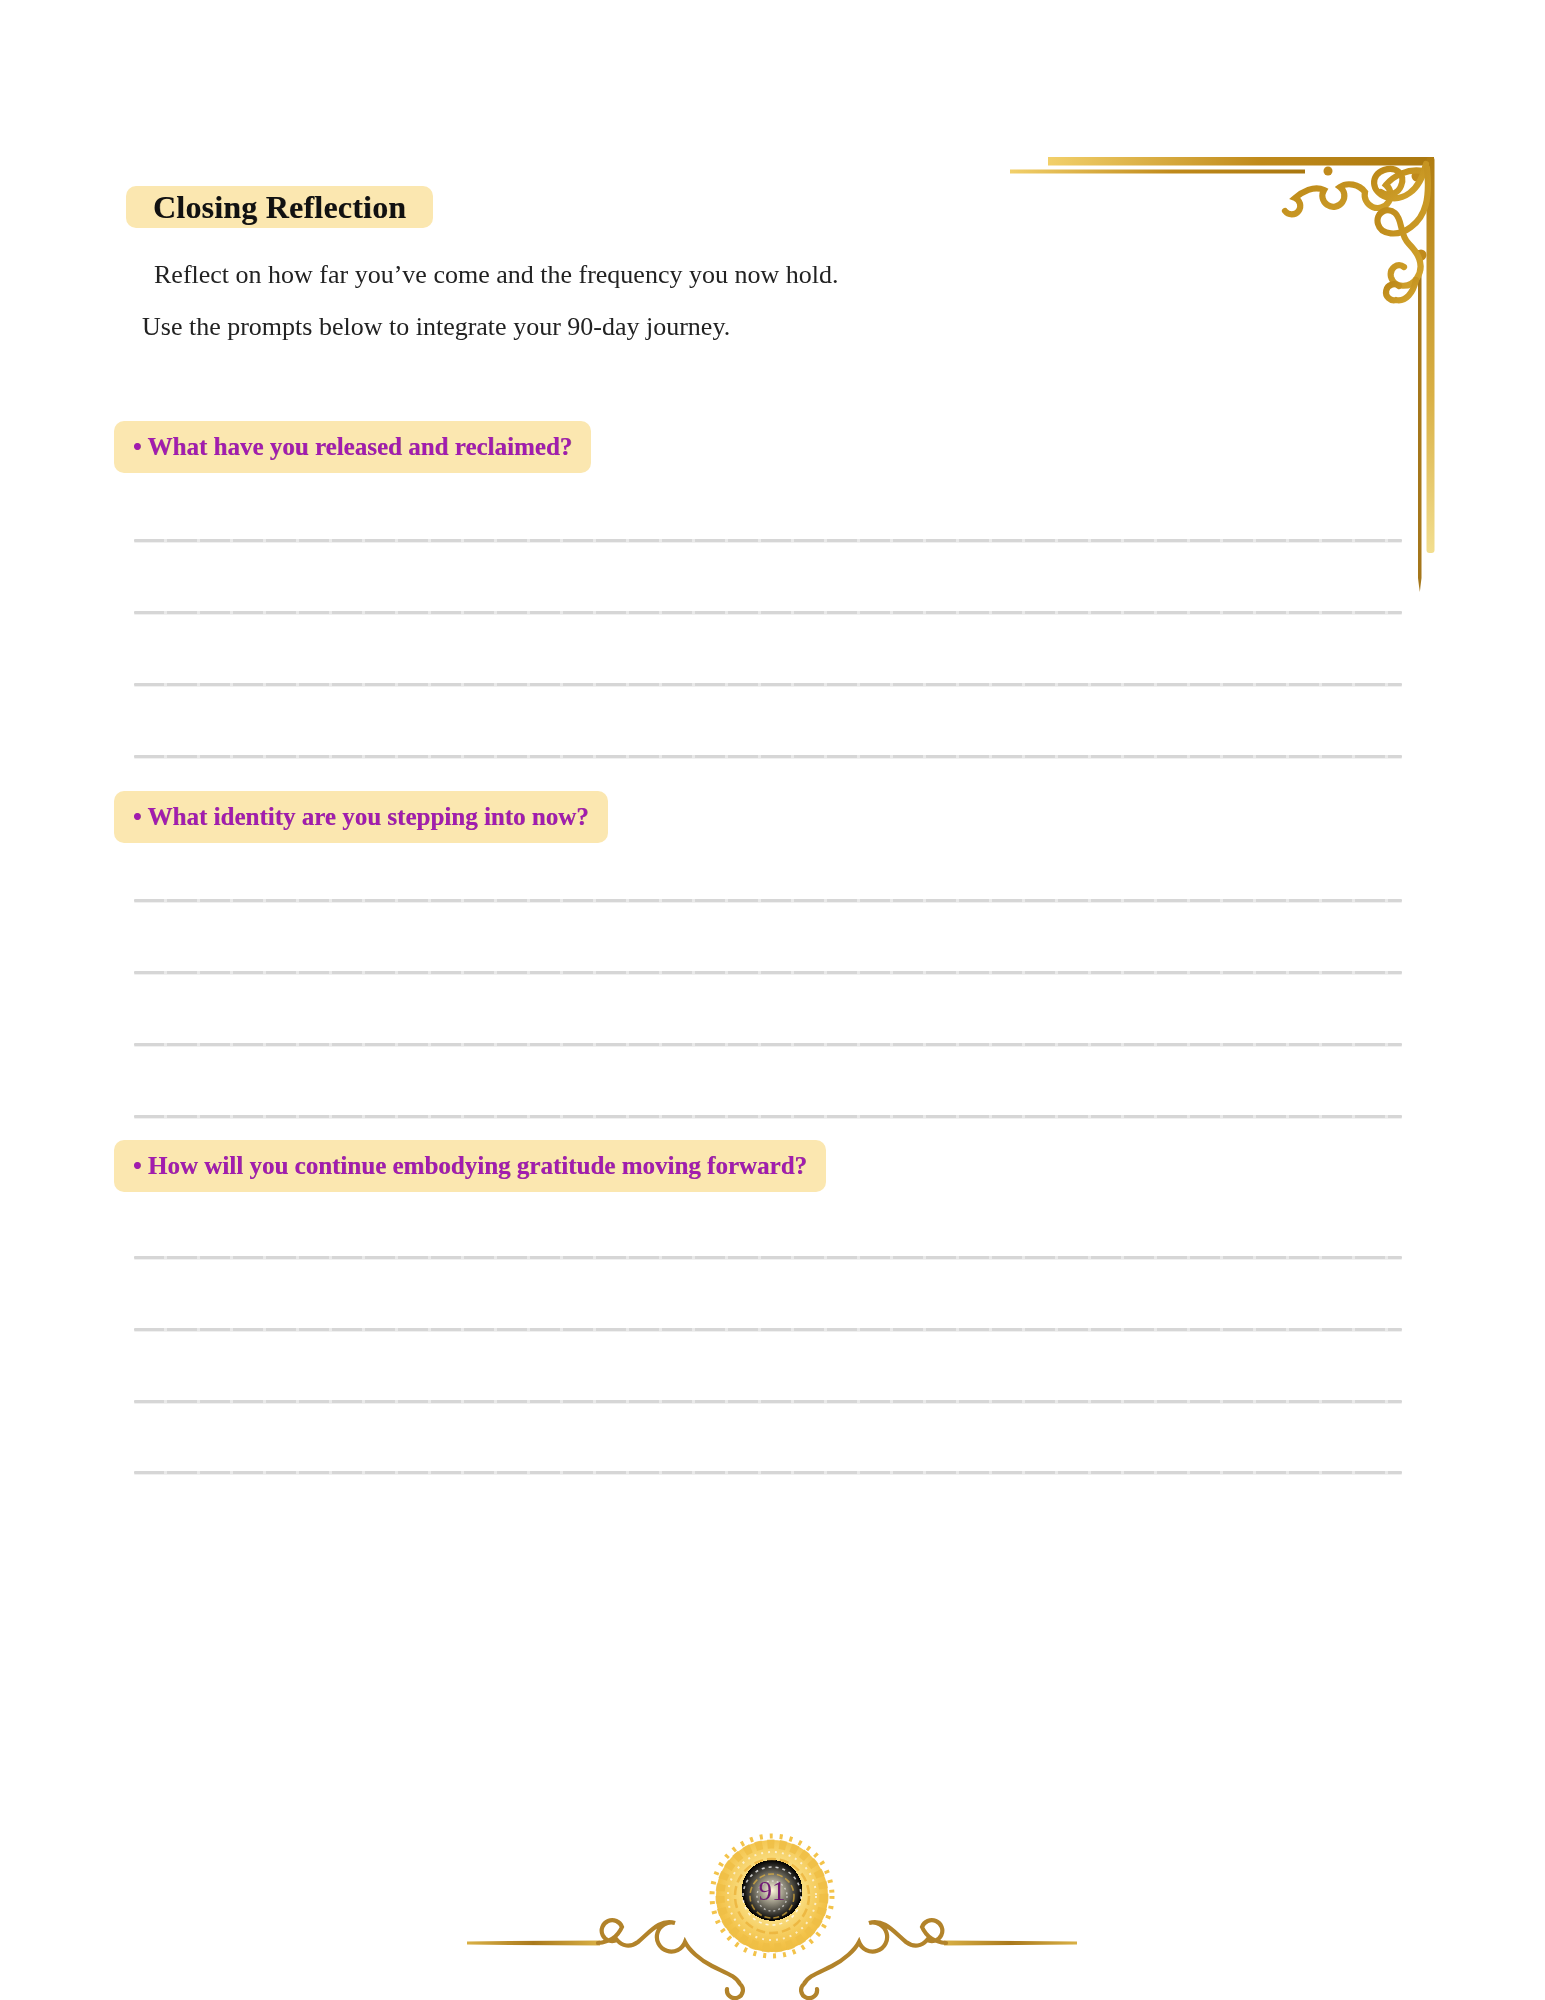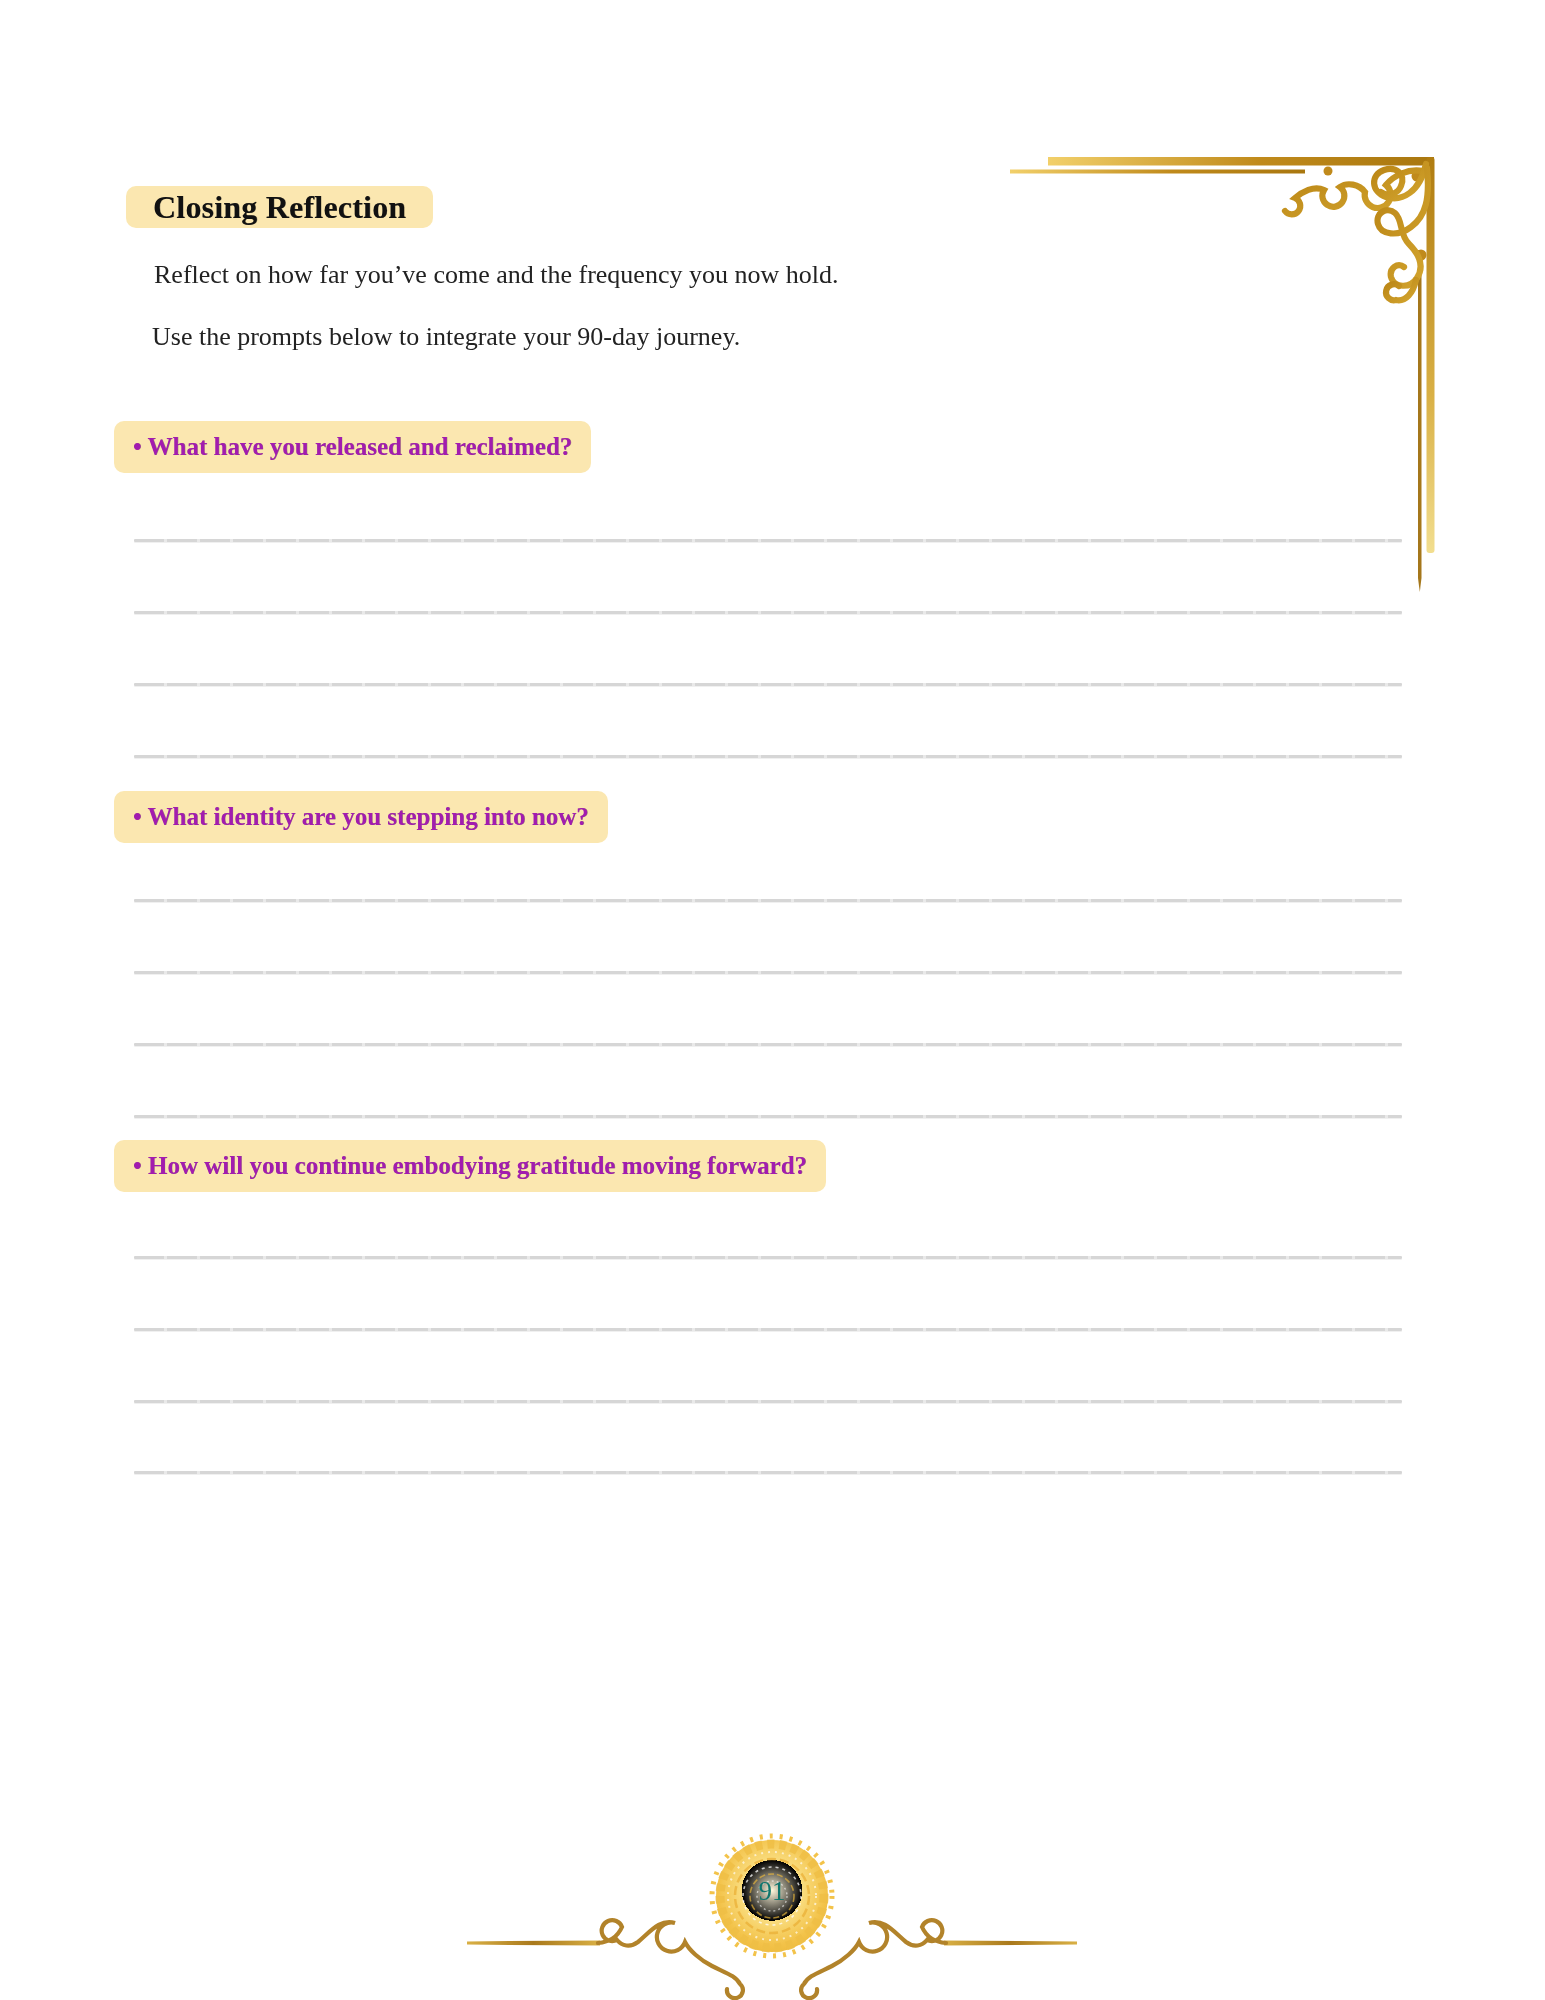--- a/index.html
+++ b/index.html
@@ -46,21 +46,21 @@
     position:absolute;
     left:134px;width:1268px;height:3px;
     background:repeating-linear-gradient(90deg,#d6d6d6 0 30px,#e9e9e9 30px 33px);
     box-shadow:0 1px 0 #f0f0f0;
     border-radius:1px;
   }
   .page-number{
     left:712px;top:1876px;width:120px;
     text-align:center;
     font-size:27px;
-    color:#0f766e;
+    color:#701a75;
     z-index:3;
   }
   svg{display:block;}
 </style>
 </head>
 <body>
 
 <div class="page">
 
   <svg class="abs" style="left:990px;top:140px;" width="455" height="460" viewBox="0 0 455 460" aria-hidden="true">
@@ -91,21 +91,21 @@
       <path d="M295,71 a8.5,8.5 0 1,0 10,-13 C312,52 324,45 334,50 a11,11 0 1,0 16,-3 C357,42 369,44 375,52 a13,13 0 1,0 21,-7 C403,36 418,28 433,31"></path>
       <path d="M436,24 C430,52 412,62 396,57 C381,52 380,35 394,30 C406,26 416,34 411,46 C408,54 398,57 391,52"></path>
       <path d="M437,28 C440,58 436,76 421,87 C408,97 391,95 388,84 C385,73 397,66 405,73 C413,80 409,94 419,104 C430,115 434,127 427,138 C420,149 404,148 401,137 C399,128 408,122 414,127"></path>
       <path d="M426,140 C423,153 416,162 406,160 a8,8 0 1,1 3,-14"></path>
     </g>
   </svg>
 
   <span class="abs hl title-hl">Closing Reflection</span>
 
   <p class="abs intro" style="top:244px;margin:16px;">Reflect on how far you’ve come and the frequency you now hold.</p>
-  <p class="abs intro" style="top:308px;margin:14px;">Use the prompts below to integrate your 90-day journey.</p>
+  <p class="abs intro" style="top:308px;margin:4px;">Use the prompts below to integrate your 90-day journey.</p>
 
   <section>
     <span class="abs hl prompt-hl" style="top:421px;">• What have you released and reclaimed?</span>
     <div class="rule" style="top:539px;"></div>
     <div class="rule" style="top:611px;"></div>
     <div class="rule" style="top:683px;"></div>
     <div class="rule" style="top:755px;"></div>
   </section>
 
   <section>

